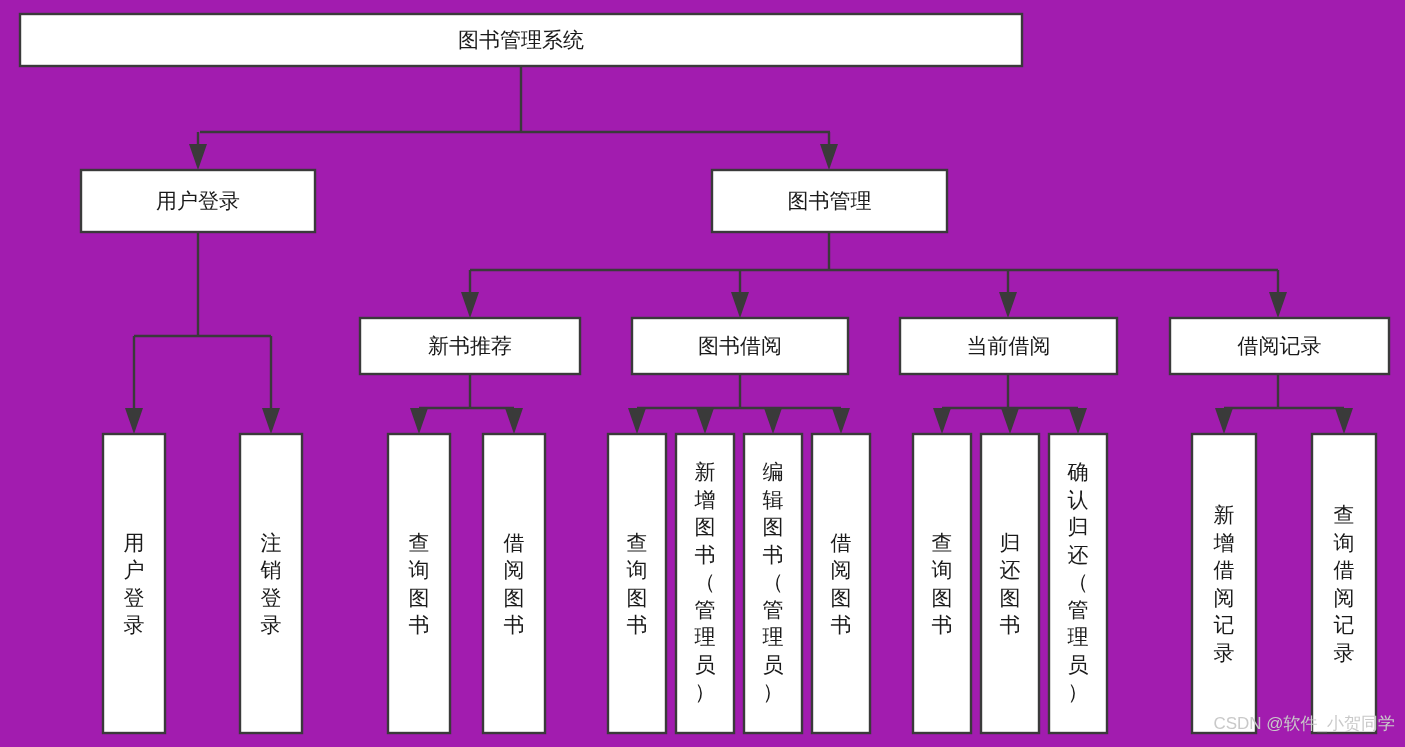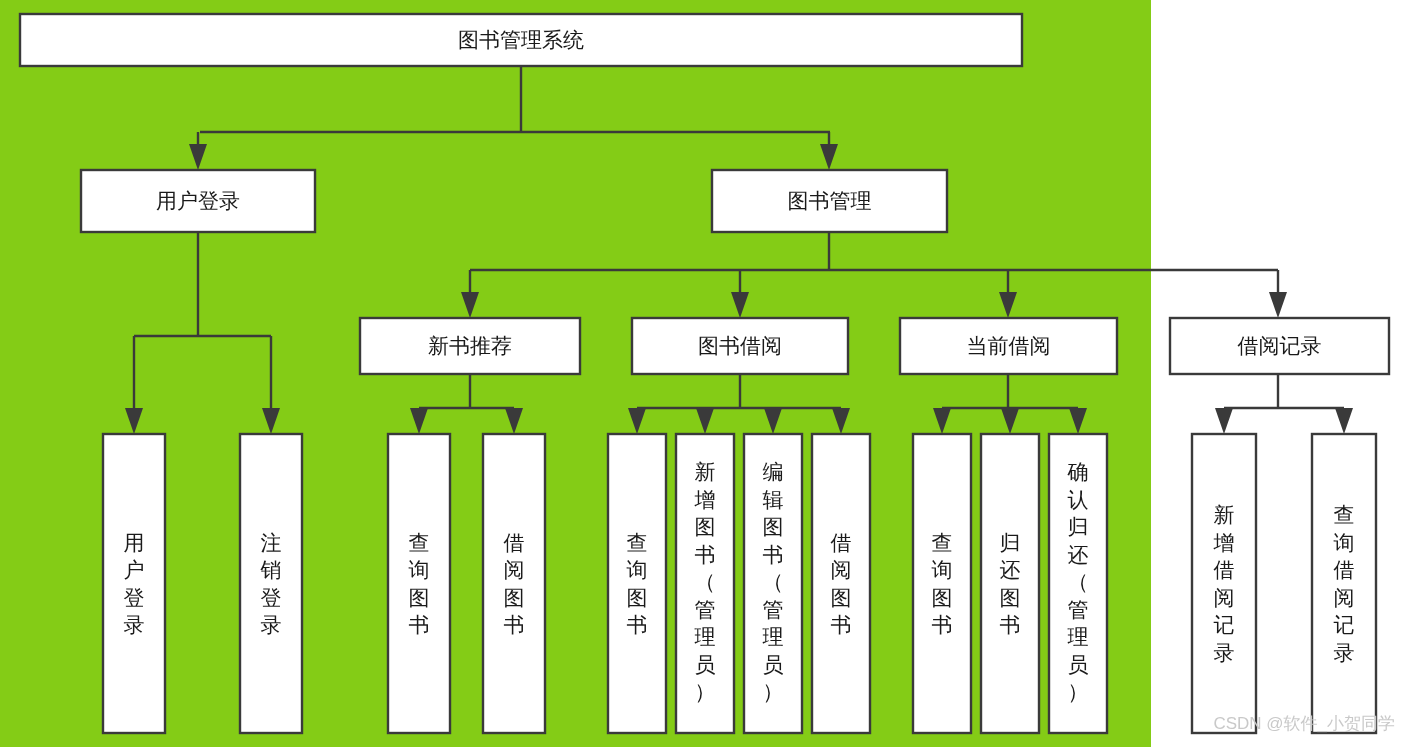--- a/index.html
+++ b/index.html
@@ -9,23 +9,23 @@
     background: #ffffff;
   }
   body {
     width: 1405px;
     height: 747px;
     font-family: "Liberation Sans", "DejaVu Sans", sans-serif;
     overflow: hidden;
   }
   #diagram-root {
     position: relative;
-    width: 1151px;
+    width: 1405px;
     height: 747px;
-    background: #84cc16;
+    background: #a21caf;
   }
   svg.diagram-canvas {
     position: absolute;
     top: 0;
     left: 0;
     width: 1405px;
     height: 747px;
     display: block;
   }
   .node-rect {

